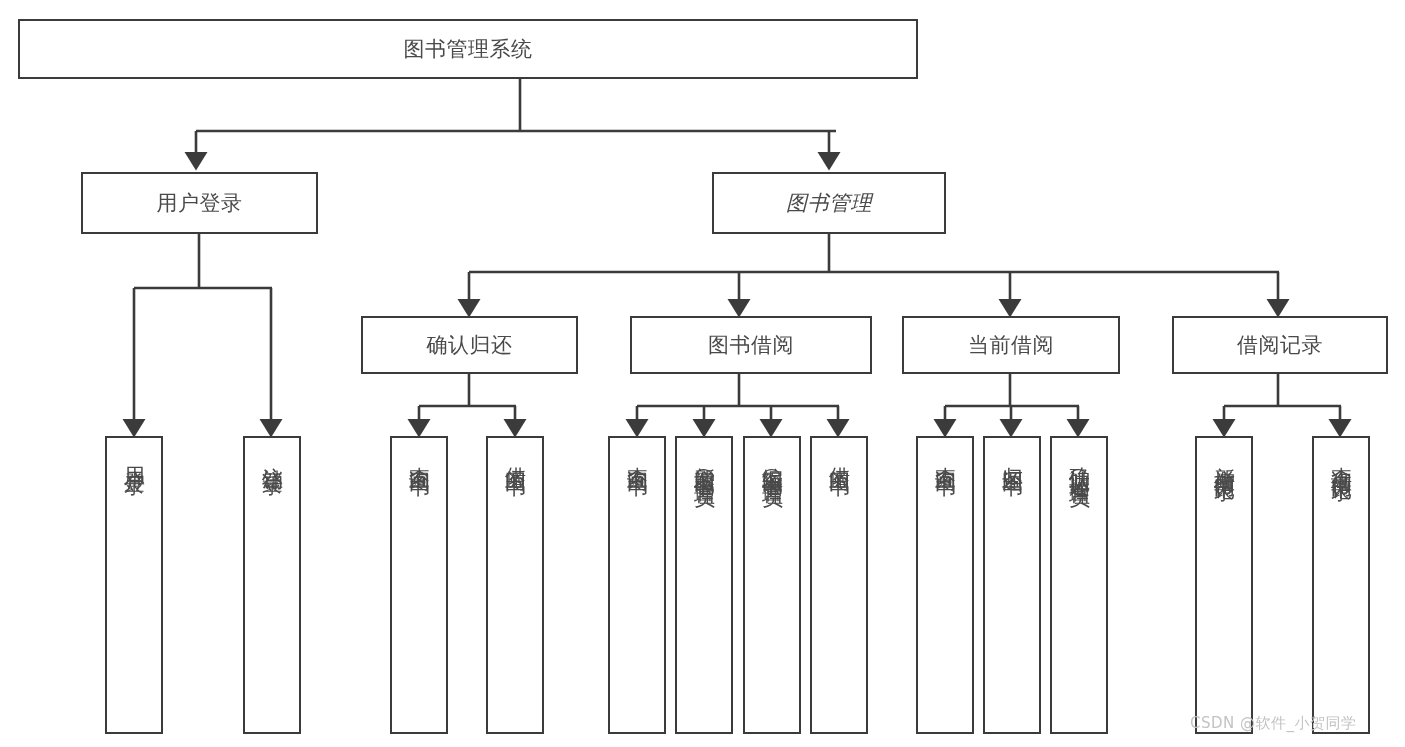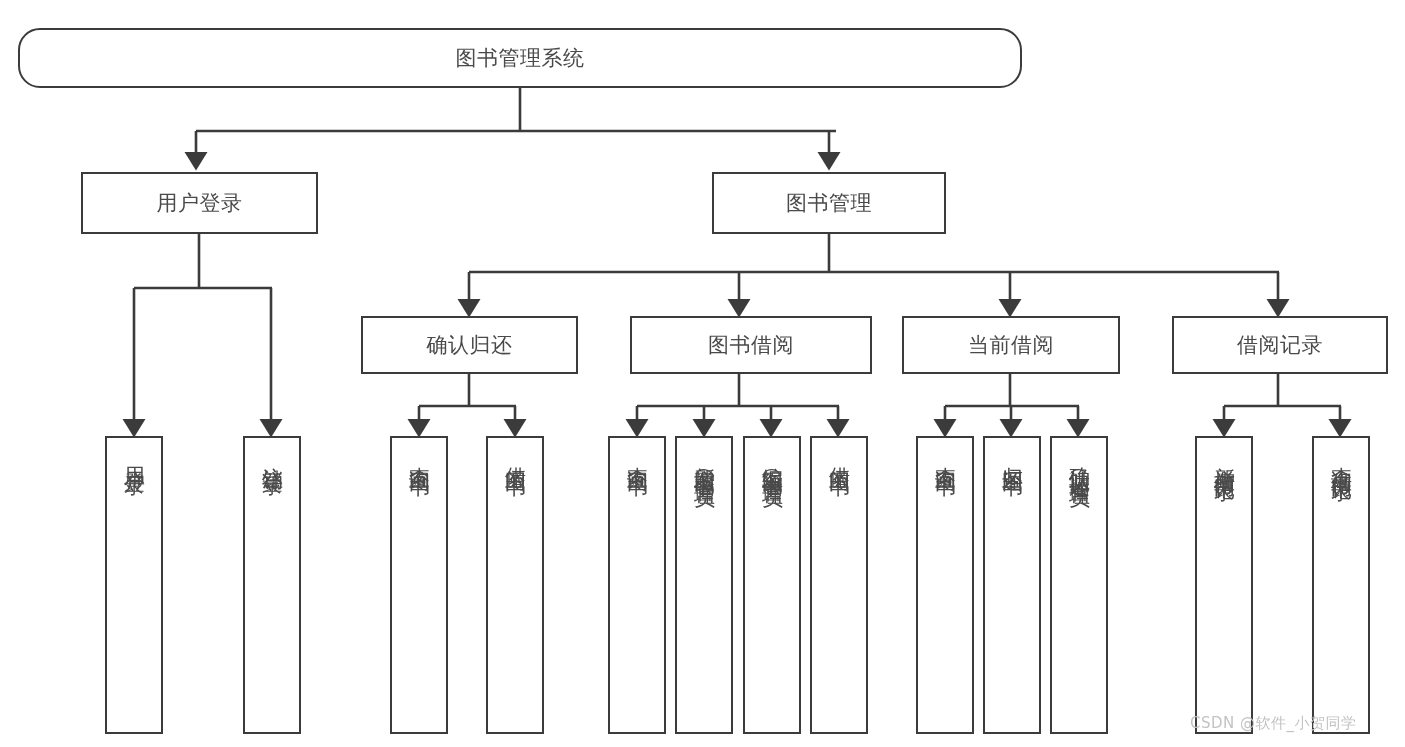--- a/index.html
+++ b/index.html
@@ -132,29 +132,29 @@
     </g>
 
     <g stroke="#3b3b3b" stroke-width="2.6" fill="none">
       <path d="M1278,374 L1278,406"></path>
       <path d="M1224,406 L1341,406"></path>
       <path d="M1224,406 L1224,427" marker-end="url(#arrowhead)"></path>
       <path d="M1340,406 L1340,427" marker-end="url(#arrowhead)"></path>
     </g>
   </svg>
 
-  <div class="node-box node-h" style="left:18px; top:28px; width:1004px; height:60px;border-radius:22px;">
+  <div class="node-box node-h" style="left:18px; top:19px; width:900px; height:60px;">
     <span class="node-label">图书管理系统</span>
   </div>
 
   <div class="node-box node-h" style="left:81px; top:172px; width:237px; height:62px;">
     <span class="node-label">用户登录</span>
   </div>
 
-  <div class="node-box node-h" style="left:712px; top:172px; width:234px; height:62px;">
+  <div class="node-box node-h" style="left:712px; top:172px; width:234px; height:62px;font-style:italic;">
     <span class="node-label">图书管理</span>
   </div>
 
   <div class="node-box node-h" style="left:361px; top:316px; width:217px; height:58px;">
     <span class="node-label">确认归还</span>
   </div>
 
   <div class="node-box node-h" style="left:630px; top:316px; width:242px; height:58px;">
     <span class="node-label">图书借阅</span>
   </div>

